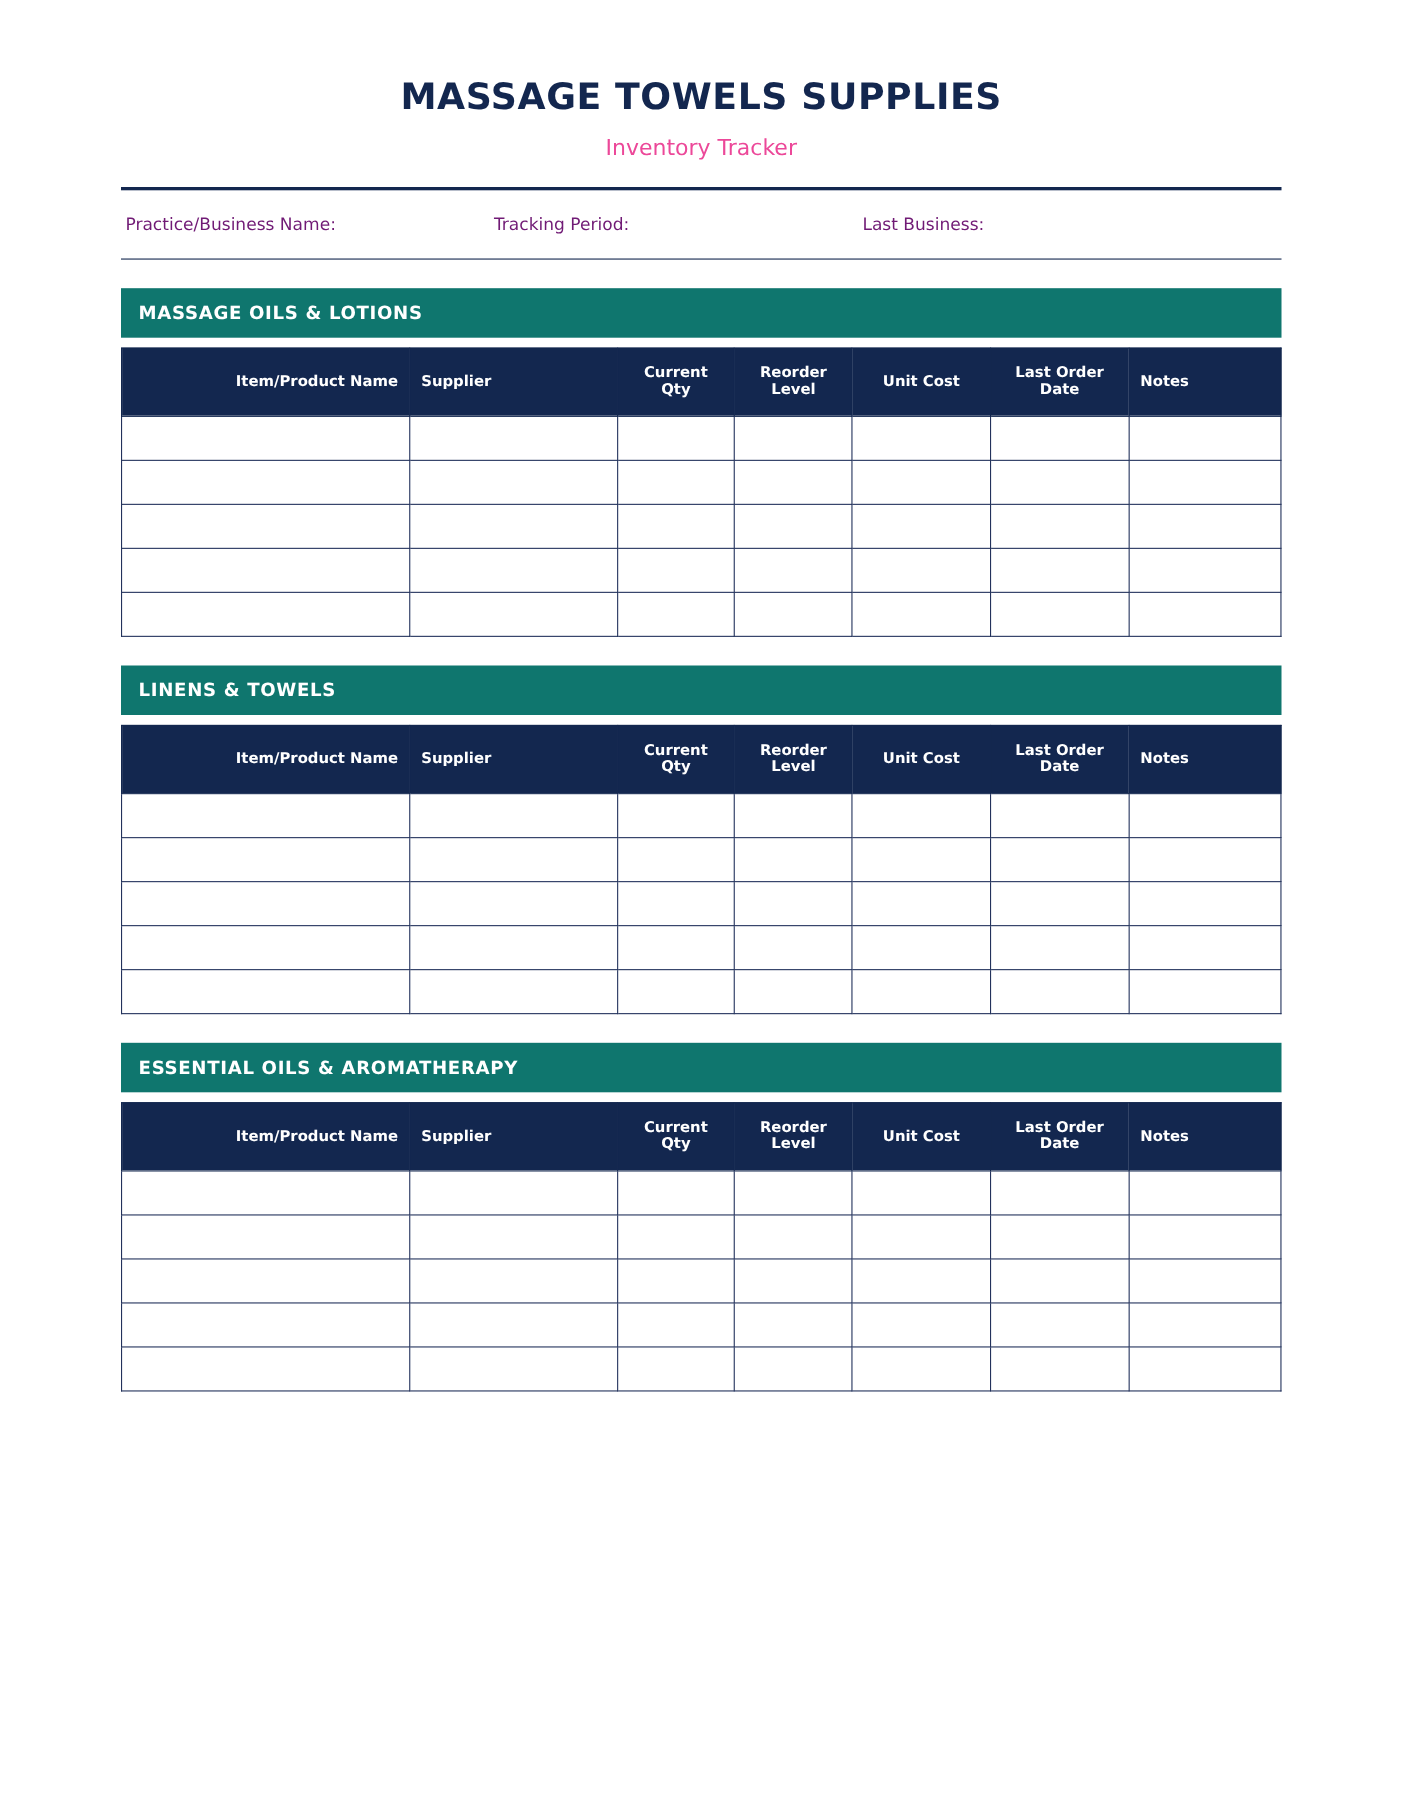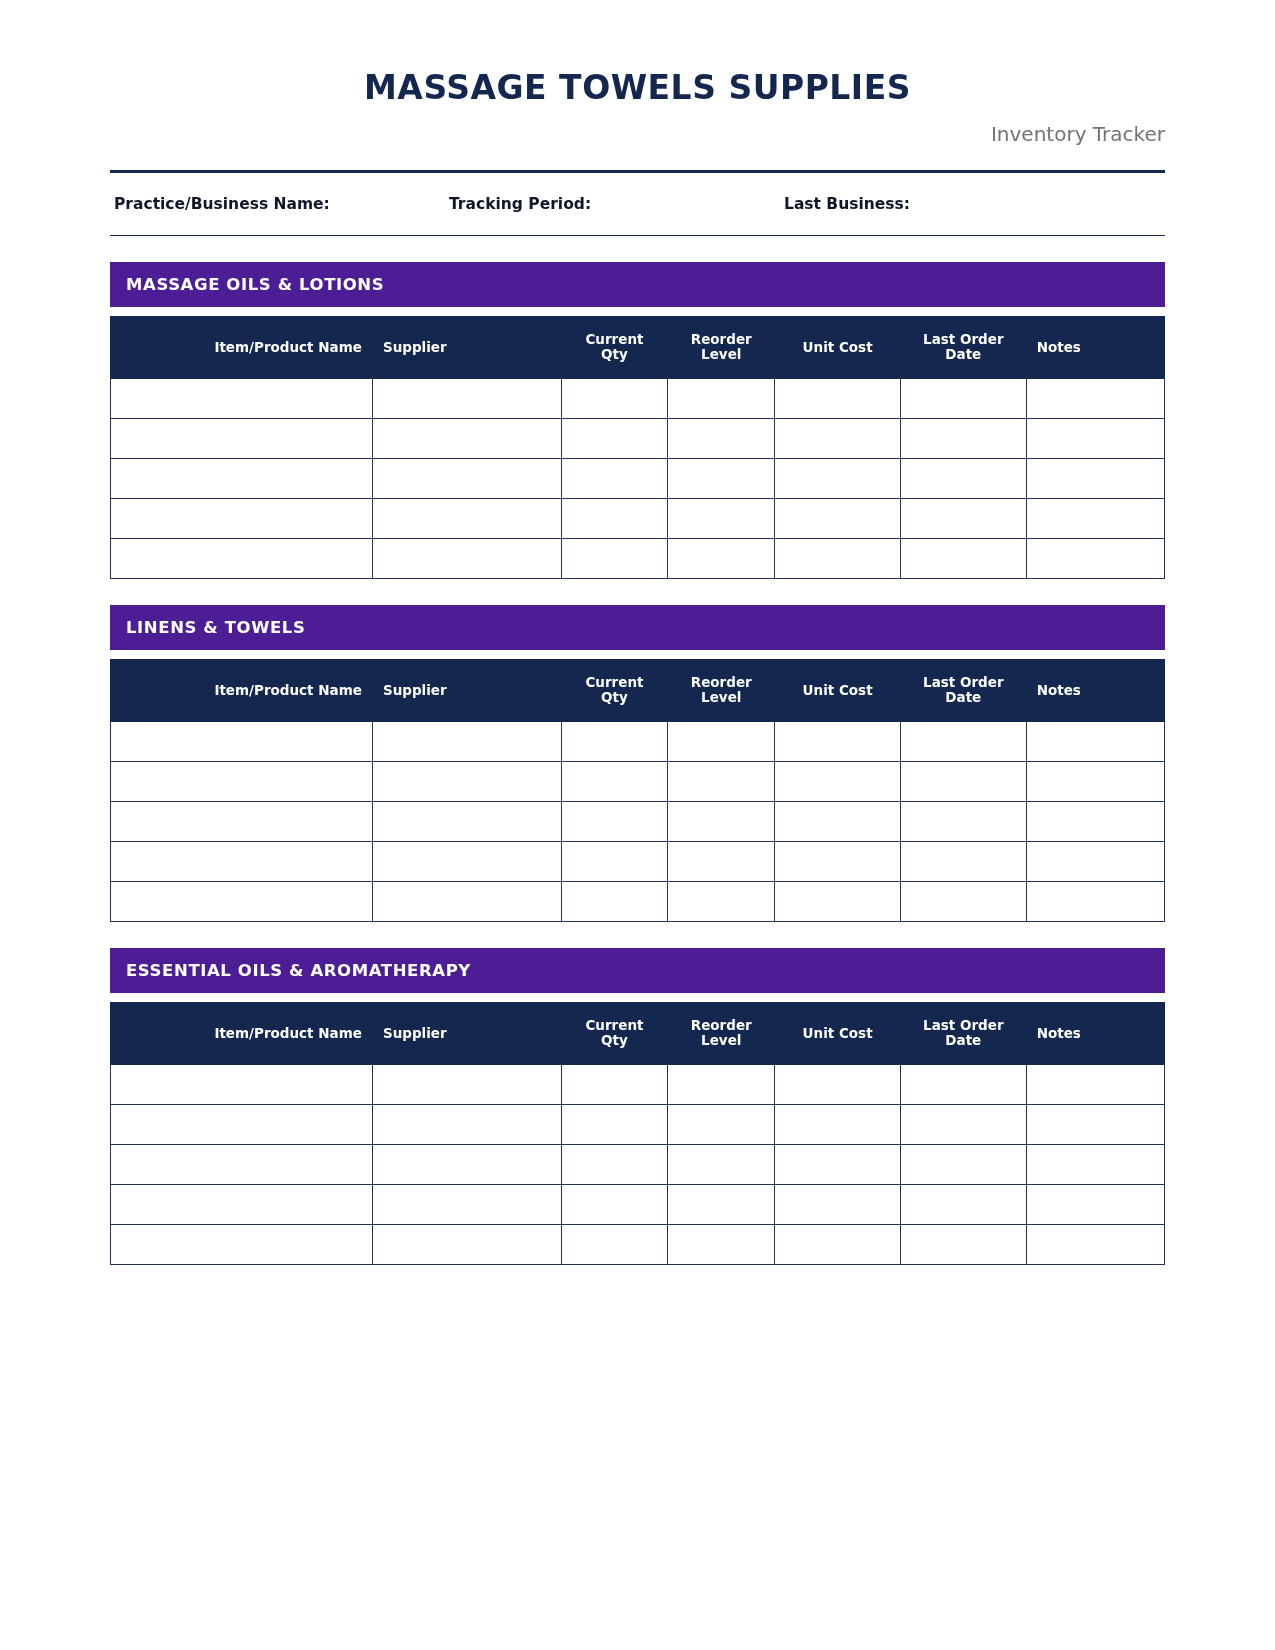--- a/index.html
+++ b/index.html
@@ -23,50 +23,50 @@
   .doc-title {
     text-align: center;
     font-size: 33px;
     font-weight: bold;
     letter-spacing: 0.5px;
     color: #13274f;
     margin: 12px 0 0 0;
     line-height: 1.2;
   }
   .doc-subtitle {
-    text-align: right;
+    text-align: center;
     font-size: 20px;
     font-weight: normal;
-    color: #737373;
+    color: #ec4899;
     margin: 14px 0 0 0;
   }
   .title-rule {
     border: none;
     border-top: 3px solid #13274f;
     margin: 24px 0 0 0;
   }
   .meta-row {
     display: flex;
     align-items: center;
     padding: 22px 4px 22px 4px;
     border-bottom: 1px solid #13274f;
   }
   .meta-field {
     font-size: 15.5px;
-    font-weight: bold;
-    color: #0f172a;
+    font-weight: normal;
+    color: #701a75;
     white-space: nowrap;
   }
   .meta-field.f1 { width: 335px; }
   .meta-field.f2 { width: 335px; }
   .meta-field.f3 { flex: 1; }
 
   .section { margin-top: 26px; }
   .section-header {
-    background: #4c1d95;
+    background: #0f766e;
     color: #ffffff;
     font-size: 16.5px;
     font-weight: bold;
     letter-spacing: 0.6px;
     padding: 13px 16px;
   }
   table.inv {
     width: 100%;
     border-collapse: collapse;
     margin-top: 9px;

